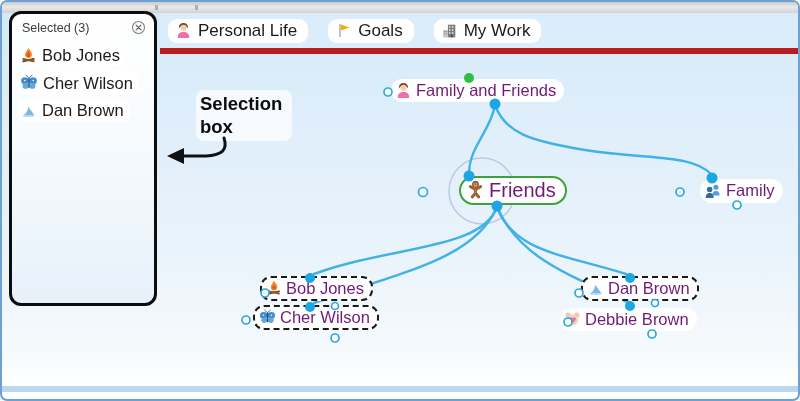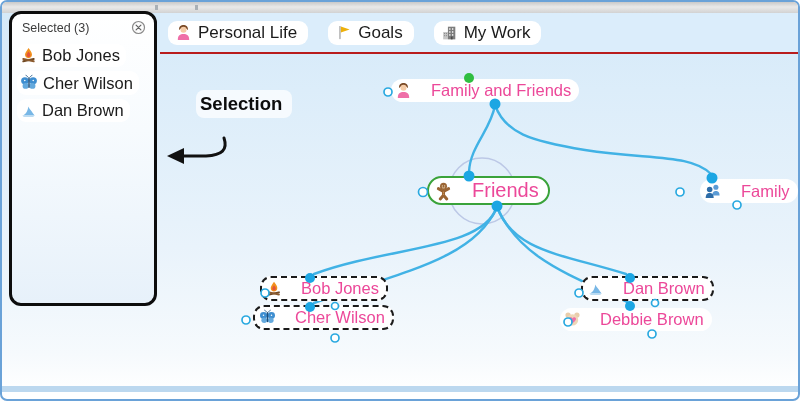--- a/index.html
+++ b/index.html
@@ -9,39 +9,39 @@
   
   .frame{position:absolute;inset:0;border:2px solid #6aa2d8;border-radius:7px;background:#fff;overflow:hidden;}
   .titlestrip{position:absolute;left:0;top:0;right:0;height:11px;
       background:linear-gradient(180deg,#c9c9c9 0%,#e9e9e9 45%,#d2d2d2 100%);z-index:1;}
   .tick{position:absolute;top:3px;width:3px;height:5px;background:#a9b0b6;}
   .contentbg{position:absolute;left:0;top:11px;right:0;bottom:7px;
       background:linear-gradient(180deg,#d5e9f8 0%,#dcedfa 20%,#e9f3fb 62%,#f6fafd 90%,#ffffff 100%);z-index:0;}
   .bottomstrip{position:absolute;left:0;right:0;bottom:7px;height:6px;background:#bcd8ef;z-index:1;}
   
   .tabbar{position:absolute;left:158px;top:11px;right:0;height:41px;background:#dbedfb;
-      border-bottom:2px solid #b91c1c;display:flex;align-items:center;gap:20px;padding-left:8px;
+      border-bottom:6px solid #b91c1c;display:flex;align-items:center;gap:20px;padding-left:8px;
       box-sizing:border-box;z-index:2;}
   .tab{display:inline-flex;align-items:center;gap:5px;background:#fff;border-radius:9px;
       padding:2px 11px 2px 6px;font-size:17px;color:#1b1b1b;white-space:nowrap;cursor:default;}
   
   .panel{position:absolute;left:7px;top:9px;width:148px;height:295px;box-sizing:border-box;
       border:3px solid #0d0d0d;border-radius:12px;z-index:6;
       background:linear-gradient(180deg,#ffffff 0%,#f7fbfe 40%,#e7f1fa 100%);}
   .panel-title{position:absolute;left:10px;top:7px;font-size:12.5px;color:#3c3c3c;}
   .panel-close{position:absolute;right:8px;top:6px;width:15px;height:15px;cursor:pointer;}
   .panel-items{position:absolute;left:5px;top:30px;right:5px;display:flex;flex-direction:column;gap:4px;}
   .panel-item{display:inline-flex;align-items:center;gap:4px;background:#fff;border-radius:9px;
       padding:2px 6px 2px 2px;font-size:16.5px;color:#1b1b1b;white-space:nowrap;align-self:flex-start;}
   
-  .node{position:absolute;display:inline-flex;align-items:flex-end;gap:18px;background:#fff;
-      border-radius:13px;padding:2px 8px 2px 3px;font-size:16.5px;color:#ec4899;
+  .node{position:absolute;display:inline-flex;align-items:flex-start;gap:3px;background:#fff;
+      border-radius:13px;padding:2px 8px 2px 3px;font-size:16.5px;color:#701a75;
       white-space:nowrap;z-index:3;}
   .node.dashed{border:2px dashed #1a1a1a;border-radius:11px;padding:1px 7px 1px 3px;}
-  .node.active{border:2.5px solid #3aa33a;border-radius:15px;font-size:20px;padding:1px 9px 1px 4px;}
+  .node.active{border:2.5px solid #3aa33a;border-radius:15px;font-size:20px;padding:1px 9px 1px 4px;margin-left:32px;}
   
   svg.layer{position:absolute;left:0;top:0;z-index:2;pointer-events:none;}
   svg.layer.top{z-index:4;}
   .callout{position:absolute;left:194px;top:88px;z-index:5;font-size:18.5px;font-weight:bold;
       color:#0c0c0c;line-height:23px;background:rgba(255,255,255,0.72);border-radius:8px;
       padding:2px 10px 3px 4px;}
   .arrow-svg{position:absolute;left:158px;top:126px;z-index:5;}
   .icon{flex:0 0 auto;display:block;}
 </style>
 </head>
@@ -208,20 +208,21 @@
           <circle cx="577" cy="291" r="4"></circle>
           <circle cx="653" cy="301" r="3.5"></circle>
           <circle cx="566" cy="320" r="4"></circle>
           <circle cx="650" cy="332" r="4"></circle>
         </g>
       </g>
     </svg>
 
     <div class="callout">
       <div>Selection</div>
+      <div>box</div>
     </div>
     <svg class="arrow-svg" width="90" height="44" viewBox="0 0 90 44">
       <path d="M64,10 C68,22 62,27 46,28 L24,28" fill="none" stroke="#111" stroke-width="3" stroke-linecap="round"></path>
       <polygon points="7,28 24,20 24,36" fill="#111"></polygon>
     </svg>
 
     <div class="panel">
       <div class="panel-title">Selected (3)</div>
       <svg class="panel-close" viewBox="0 0 15 15">
         <circle cx="7.5" cy="7.5" r="6" fill="#fdfdfd" stroke="#8a8a8a" stroke-width="1.2"></circle>

